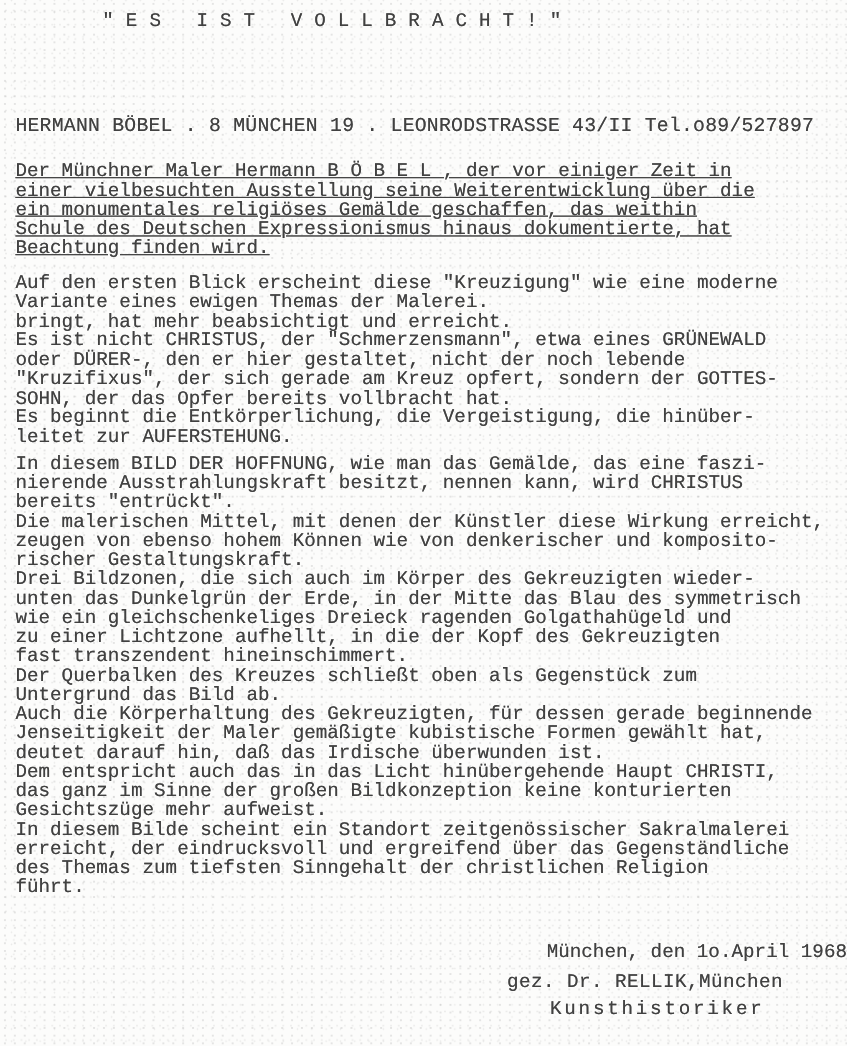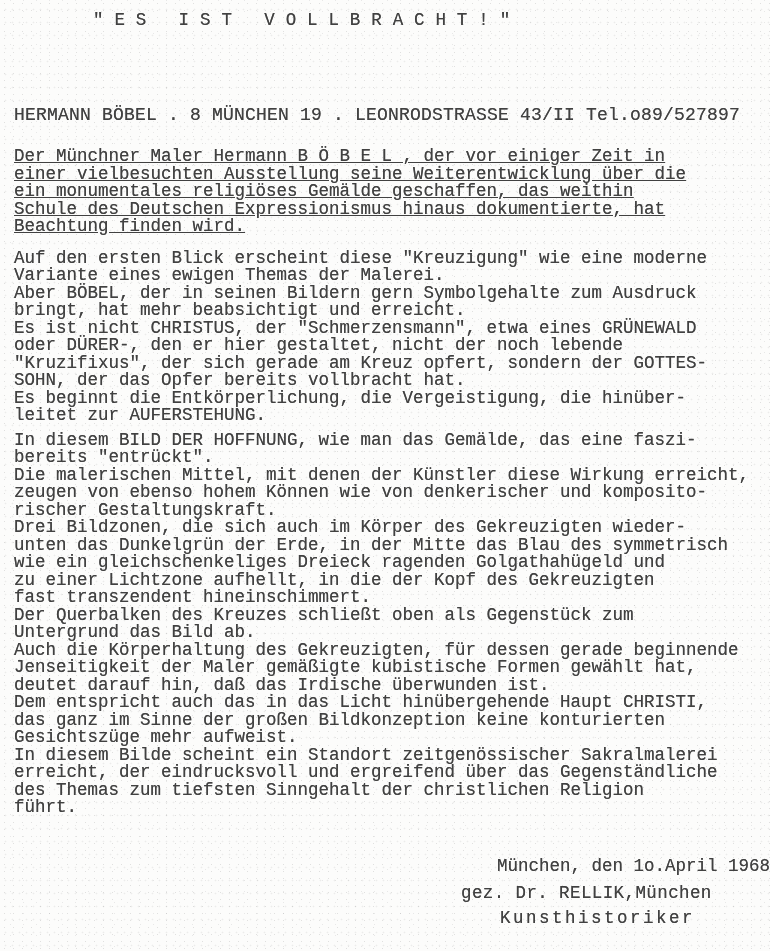--- a/index.html
+++ b/index.html
@@ -47,32 +47,32 @@
         <div class="line">Der Münchner Maler Hermann B Ö B E L , der vor einiger Zeit in</div>
         <div class="line">einer vielbesuchten Ausstellung seine Weiterentwicklung über die</div>
         <div class="line">ein monumentales religiöses Gemälde geschaffen, das weithin</div>
         <div class="line">Schule des Deutschen Expressionismus hinaus dokumentierte, hat</div>
         <div class="line">Beachtung finden wird.</div>
       </div>
 
     <div class="para para-first-glance">
         <div class="line">Auf den ersten Blick erscheint diese "Kreuzigung" wie eine moderne</div>
         <div class="line">Variante eines ewigen Themas der Malerei.</div>
-        <div class="line">Aber BÖBEL, der in seinen Bildern gern Symbolgehalte zum Ausdruck</div>
         <div class="line">bringt, hat mehr beabsichtigt und erreicht.</div>
         <div class="line">Es ist nicht CHRISTUS, der "Schmerzensmann", etwa eines GRÜNEWALD</div>
         <div class="line">oder DÜRER-, den er hier gestaltet, nicht der noch lebende</div>
         <div class="line">"Kruzifixus", der sich gerade am Kreuz opfert, sondern der GOTTES-</div>
         <div class="line">SOHN, der das Opfer bereits vollbracht hat.</div>
         <div class="line">Es beginnt die Entkörperlichung, die Vergeistigung, die hinüber-</div>
         <div class="line">leitet zur AUFERSTEHUNG.</div>
       </div>
 
     <div class="para para-analysis">
         <div class="line">In diesem BILD DER HOFFNUNG, wie man das Gemälde, das eine faszi-</div>
+        <div class="line">nierende Ausstrahlungskraft besitzt, nennen kann, wird CHRISTUS</div>
         <div class="line">bereits "entrückt".</div>
         <div class="line">Die malerischen Mittel, mit denen der Künstler diese Wirkung erreicht,</div>
         <div class="line">zeugen von ebenso hohem Können wie von denkerischer und komposito-</div>
         <div class="line">rischer Gestaltungskraft.</div>
         <div class="line">Drei Bildzonen, die sich auch im Körper des Gekreuzigten wieder-</div>
         <div class="line">unten das Dunkelgrün der Erde, in der Mitte das Blau des symmetrisch</div>
         <div class="line">wie ein gleichschenkeliges Dreieck ragenden Golgathahügeld und</div>
         <div class="line">zu einer Lichtzone aufhellt, in die der Kopf des Gekreuzigten</div>
         <div class="line">fast transzendent hineinschimmert.</div>
         <div class="line">Der Querbalken des Kreuzes schließt oben als Gegenstück zum</div>

